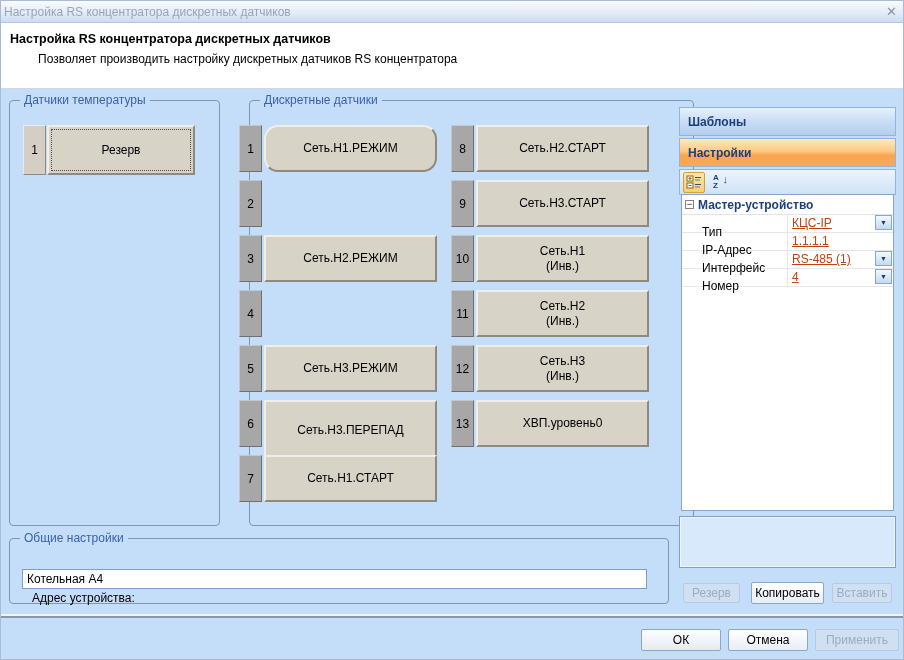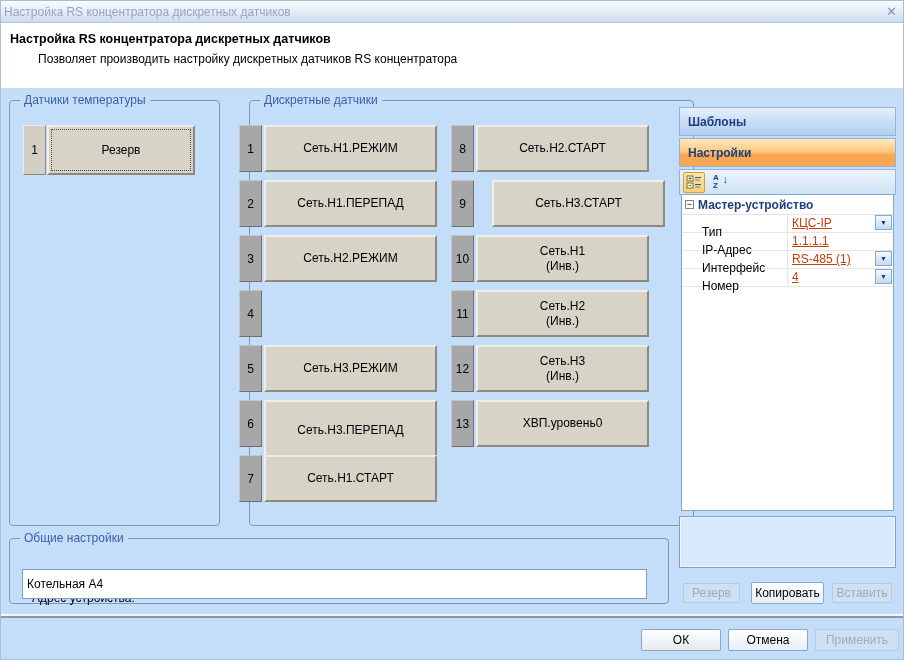--- a/index.html
+++ b/index.html
@@ -30,21 +30,21 @@
   .numcell.light{background:#d3cfc5;border-top-color:#eceae4;border-left-color:#eceae4;border-right-color:#8d897d;border-bottom-color:#8d897d;}
   .sbtn{position:absolute;box-sizing:border-box;background:#d7d3c7;
     border-top:2px solid #f0eee8;border-left:2px solid #f0eee8;
     border-right:2px solid #8e8a7e;border-bottom:2px solid #8e8a7e;
     display:flex;align-items:center;justify-content:center;text-align:center;
     color:#000;cursor:pointer;white-space:pre-line;line-height:1.25;}
   .sbtn.focusdot{outline:1px dotted #4d4d4d;outline-offset:-5px;}
 
   
   .addr-label{position:absolute;left:22px;top:10px;margin-top:42px;}
-  .addr-input{position:absolute;left:12px;top:30px;width:625px;height:30px;box-sizing:border-box;
+  .addr-input{position:absolute;left:12px;top:30px;width:625px;height:20px;box-sizing:border-box;
     border:1px solid #7da0c8;background:#ffffff;font-family:"Liberation Sans",sans-serif;font-size:12px;padding:2px 4px;}
 
   
   .sidebar-bar{position:absolute;left:678px;width:217px;box-sizing:border-box;border:1px solid #94b3d9;
     display:flex;align-items:center;padding-left:8px;font-weight:bold;color:#1c3e7e;cursor:pointer;}
   .bar-templates{top:106px;height:29px;background:linear-gradient(#e6f1fc,#cbdff6 45%,#b2cfee);}
   .bar-settings{top:137px;height:29px;background:linear-gradient(#fee9bd,#fcca81 45%,#f9a64f 60%,#faa857);}
   .toolbar{position:absolute;left:678px;top:168px;width:217px;height:26px;box-sizing:border-box;
     border:1px solid #94b3d9;background:linear-gradient(#ecf4fd,#cfe2f6);display:flex;align-items:center;gap:4px;padding-left:3px;}
   .tbtn{width:22px;height:21px;box-sizing:border-box;display:flex;align-items:center;justify-content:center;cursor:pointer;border:1px solid transparent;}
@@ -104,37 +104,36 @@
     <span class="legend">Датчики температуры</span>
   </div>
   <div class="numcell light" style="left:22px;top:124px;width:23px;height:50px;">1</div>
   <div class="sbtn focusdot" style="left:46px;top:124px;width:148px;height:50px;">Резерв</div>
 
   <div class="groupbox" style="left:225px;top:99px;width:445px;height:426px;margin-left:23px;">
     <span class="legend">Дискретные датчики</span>
   </div>
 
   <div class="numcell" style="left:238px;top:124px;width:23px;height:47px;">1</div>
-  <div class="sbtn" style="left:263px;top:124px;width:173px;height:47px;">Сеть.Н1.РЕЖИМ</div>
+  <div class="sbtn" style="left:263px;top:124px;width:173px;height:47px;border-radius:14px;">Сеть.Н1.РЕЖИМ</div>
   <div class="numcell" style="left:238px;top:179px;width:23px;height:47px;">2</div>
-  <div class="sbtn" style="left:263px;top:179px;width:173px;height:47px;">Сеть.Н1.ПЕРЕПАД</div>
   <div class="numcell" style="left:238px;top:234px;width:23px;height:47px;">3</div>
   <div class="sbtn" style="left:263px;top:234px;width:173px;height:47px;">Сеть.Н2.РЕЖИМ</div>
   <div class="numcell" style="left:238px;top:289px;width:23px;height:47px;">4</div>
   <div class="numcell" style="left:238px;top:344px;width:23px;height:47px;">5</div>
   <div class="sbtn" style="left:263px;top:344px;width:173px;height:47px;">Сеть.Н3.РЕЖИМ</div>
   <div class="numcell" style="left:238px;top:399px;width:23px;height:47px;">6</div>
   <div class="sbtn" style="left:263px;top:399px;width:173px;height:60px;">Сеть.Н3.ПЕРЕПАД</div>
   <div class="numcell" style="left:238px;top:454px;width:23px;height:47px;">7</div>
   <div class="sbtn" style="left:263px;top:454px;width:173px;height:47px;">Сеть.Н1.СТАРТ</div>
 
   <div class="numcell" style="left:450px;top:124px;width:23px;height:47px;">8</div>
   <div class="sbtn" style="left:475px;top:124px;width:173px;height:47px;">Сеть.Н2.СТАРТ</div>
   <div class="numcell" style="left:450px;top:179px;width:23px;height:47px;">9</div>
-  <div class="sbtn" style="left:475px;top:179px;width:173px;height:47px;margin-left:16px;">Сеть.Н3.СТАРТ</div>
+  <div class="sbtn" style="left:475px;top:179px;width:173px;height:47px;">Сеть.Н3.СТАРТ</div>
   <div class="numcell" style="left:450px;top:234px;width:23px;height:47px;">10</div>
   <div class="sbtn" style="left:475px;top:234px;width:173px;height:47px;">Сеть.Н1
 (Инв.)</div>
   <div class="numcell" style="left:450px;top:289px;width:23px;height:47px;">11</div>
   <div class="sbtn" style="left:475px;top:289px;width:173px;height:47px;">Сеть.Н2
 (Инв.)</div>
   <div class="numcell" style="left:450px;top:344px;width:23px;height:47px;">12</div>
   <div class="sbtn" style="left:475px;top:344px;width:173px;height:47px;">Сеть.Н3
 (Инв.)</div>
   <div class="numcell" style="left:450px;top:399px;width:23px;height:47px;">13</div>

